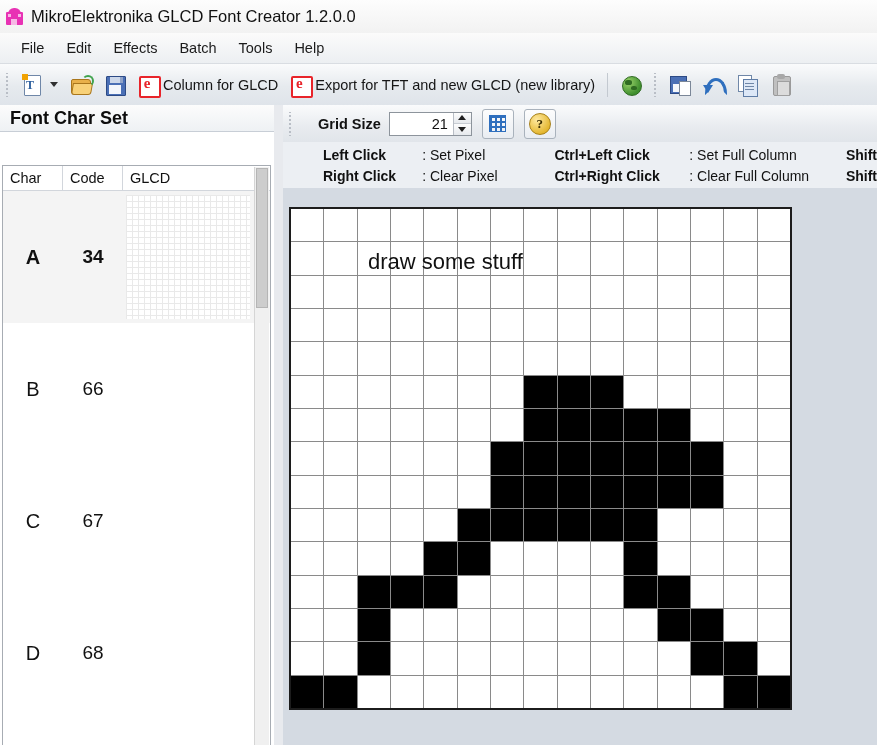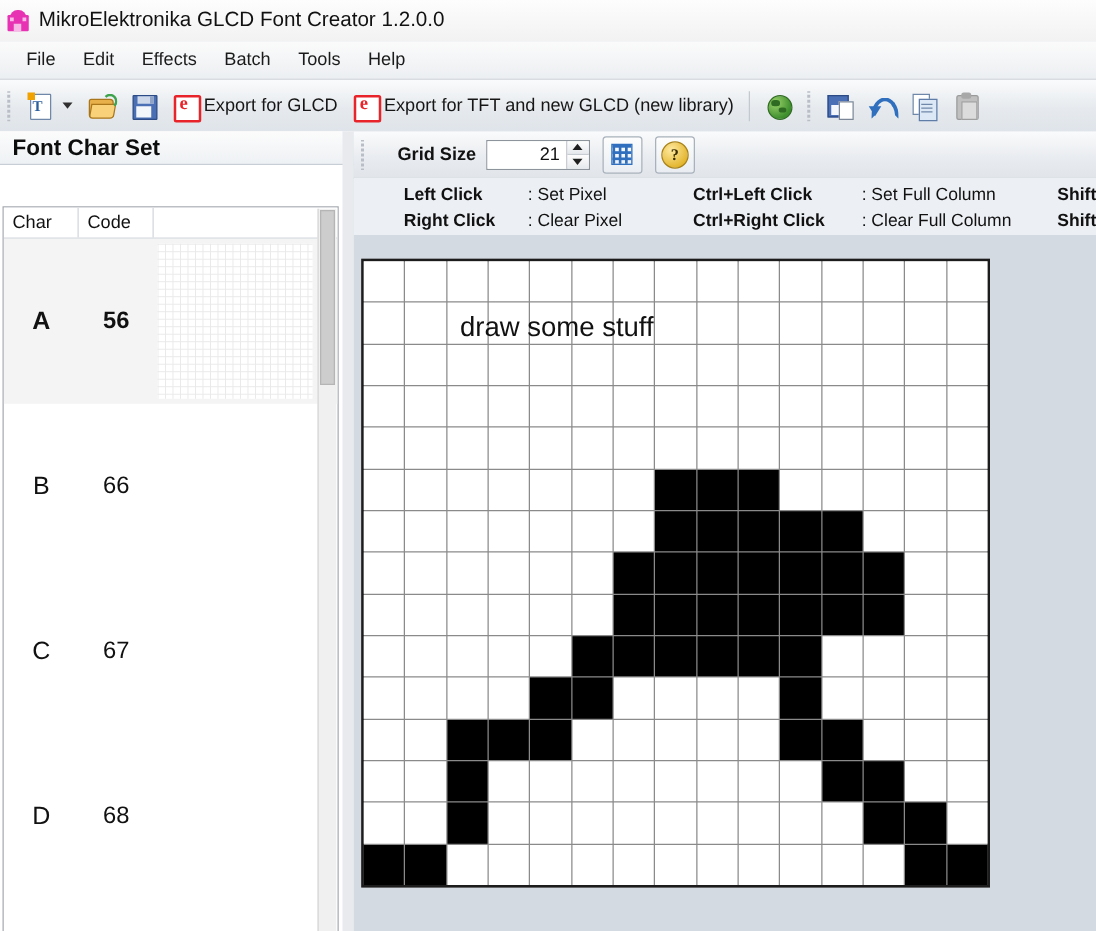--- a/index.html
+++ b/index.html
@@ -280,21 +280,21 @@
           <span class="shut"></span>
           <span class="lbl"></span>
       </span>
     </div>
 
     <div class="tb-btn">
       <span class="ic ic-export">
         <span class="box"></span>
           <span class="e">e</span>
       </span>
-      <span class="tb-label">Export for GLCD</span>
+      <span class="tb-label">Column for GLCD</span>
     </div>
 
     <div class="tb-btn">
       <span class="ic ic-export">
         <span class="box"></span>
           <span class="e">e</span>
       </span>
       <span class="tb-label">Export for TFT and new GLCD (new library)</span>
     </div>
 
@@ -346,25 +346,26 @@
 
   <div class="leftpanel">
     <div class="panel-header">
       <span class="t">Font Char Set</span>
     </div>
 
     <div class="charset">
       <div class="cs-head">
         <div class="c c0">Char</div>
         <div class="c c1">Code</div>
+        <div class="c c2">GLCD</div>
       </div>
 
       <div class="cs-row selected">
         <div class="char">A</div>
-        <div class="code">56</div>
+        <div class="code">34</div>
         <div class="prev">
           <div class="minigrid"></div>
         </div>
       </div>
 
       <div class="cs-row">
         <div class="char">B</div>
         <div class="code">66</div>
         <div class="prev"></div>
       </div>

